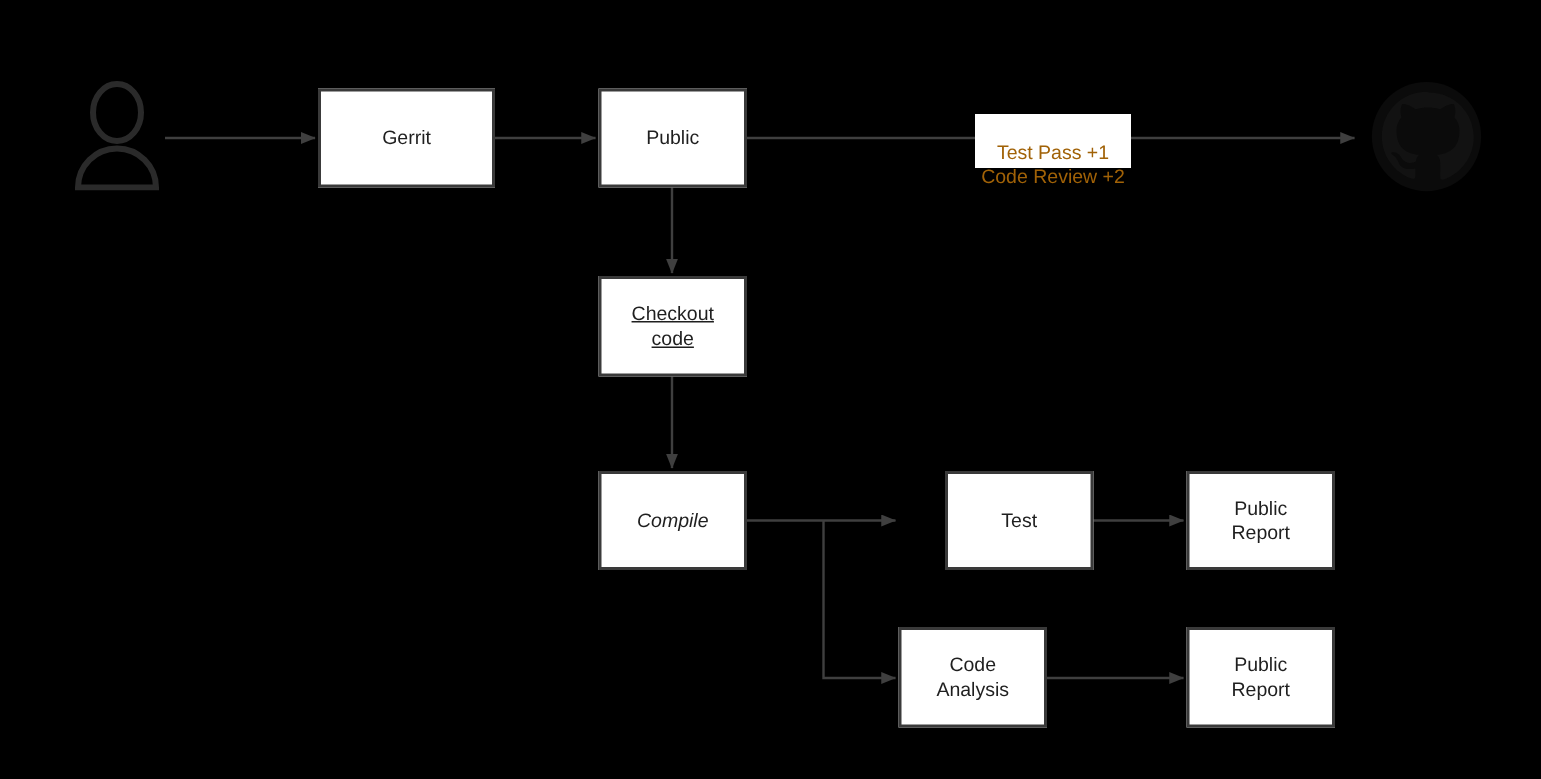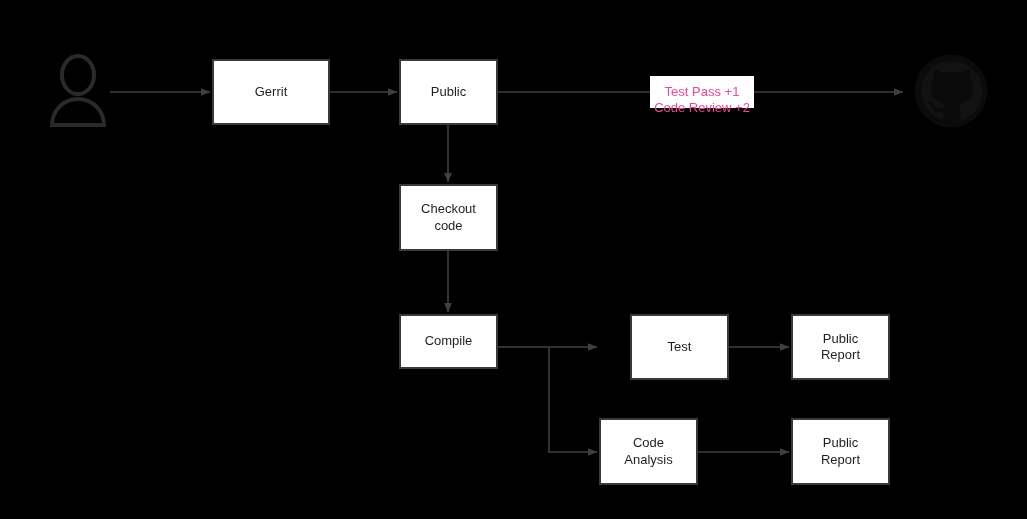--- a/index.html
+++ b/index.html
@@ -29,27 +29,27 @@
     text-align: center;
     color: #1f1f1f;
     font-size: 13px;
     line-height: 1.25;
     font-family: "Liberation Sans", sans-serif;
     white-space: pre-line;
   }
   .edge-label {
     position: absolute;
     background: #ffffff;
-    color: #ec4899;
+    color: #a16207;
     font-size: 13px;
     line-height: 1.2;
     text-align: center;
     font-family: "Liberation Sans", sans-serif;
     white-space: pre-line;
-    padding: 8px 3px;
+    padding: 18px 3px;
     box-sizing: border-box;
   }
   .svg-layer {
     position: absolute;
     left: 0;
     top: 0;
     width: 1027px;
     height: 519px;
   }
   .icon-layer {
@@ -103,24 +103,24 @@
       0-1.13.4-2.07 1.07-2.79-.11-.26-.47-1.33.1-2.76 0 0 .87-.28 2.86 1.07.83-.23 1.71-.35 2.59-.35
       .88 0 1.76.12 2.59.35 1.99-1.36 2.86-1.07 2.86-1.07.57 1.43.21 2.5.1 2.76.67.72 1.07 1.65 1.07 2.79
       0 3.99-2.43 4.87-4.74 5.14.38.32.71.95.71 1.92 0 1.39-.01 2.5-.01 2.85 0 .25.17.55.64.45
       3.73-1.25 6.42-4.77 6.42-8.92 0-5.2-4.2-9.4-9.4-9.4z"></path>
   </svg>
 
   <div class="node" style="left:212px; top:59px; width:118px; height:66px;">Gerrit</div>
 
   <div class="node" style="left:399px; top:59px; width:99px; height:66px;">Public</div>
 
-  <div class="node" style="left:399px; top:184px; width:99px; height:67px;">Checkout
+  <div class="node" style="left:399px; top:184px; width:99px; height:67px;text-decoration:underline;">Checkout
 code</div>
 
-  <div class="node" style="left:399px; top:314px; width:99px; height:55px;">Compile</div>
+  <div class="node" style="left:399px; top:314px; width:99px; height:66px;font-style:italic;">Compile</div>
 
   <div class="node" style="left:630px; top:314px; width:99px; height:66px;">Test</div>
 
   <div class="node" style="left:599px; top:418px; width:99px; height:67px;">Code
 Analysis</div>
 
   <div class="node" style="left:791px; top:314px; width:99px; height:66px;">Public
 Report</div>
 
   <div class="node" style="left:791px; top:418px; width:99px; height:67px;">Public

